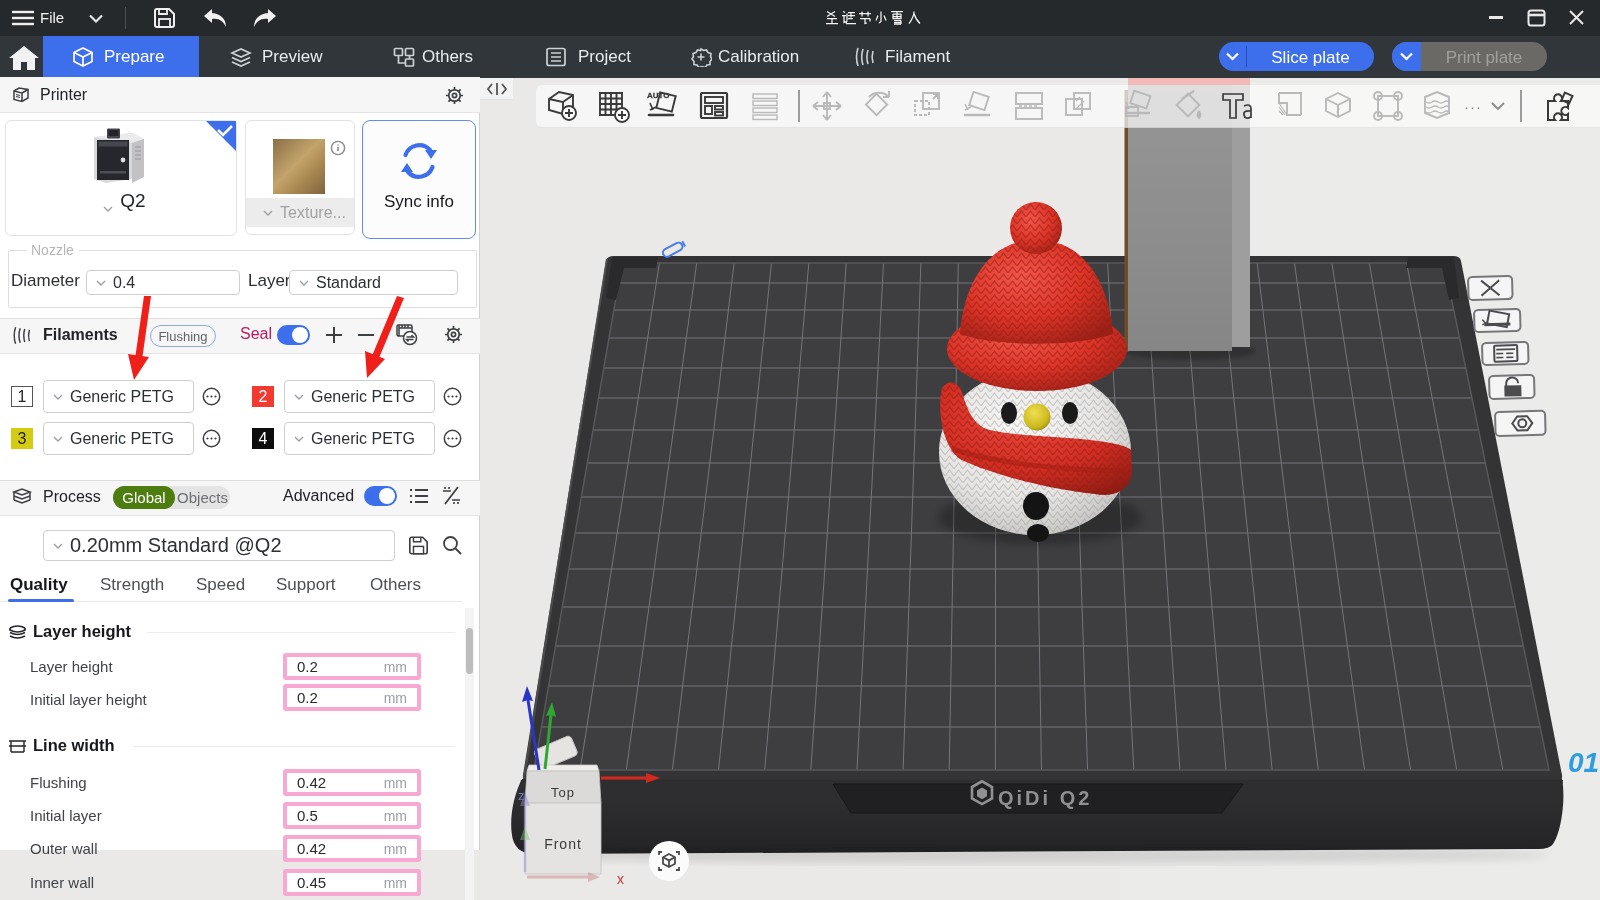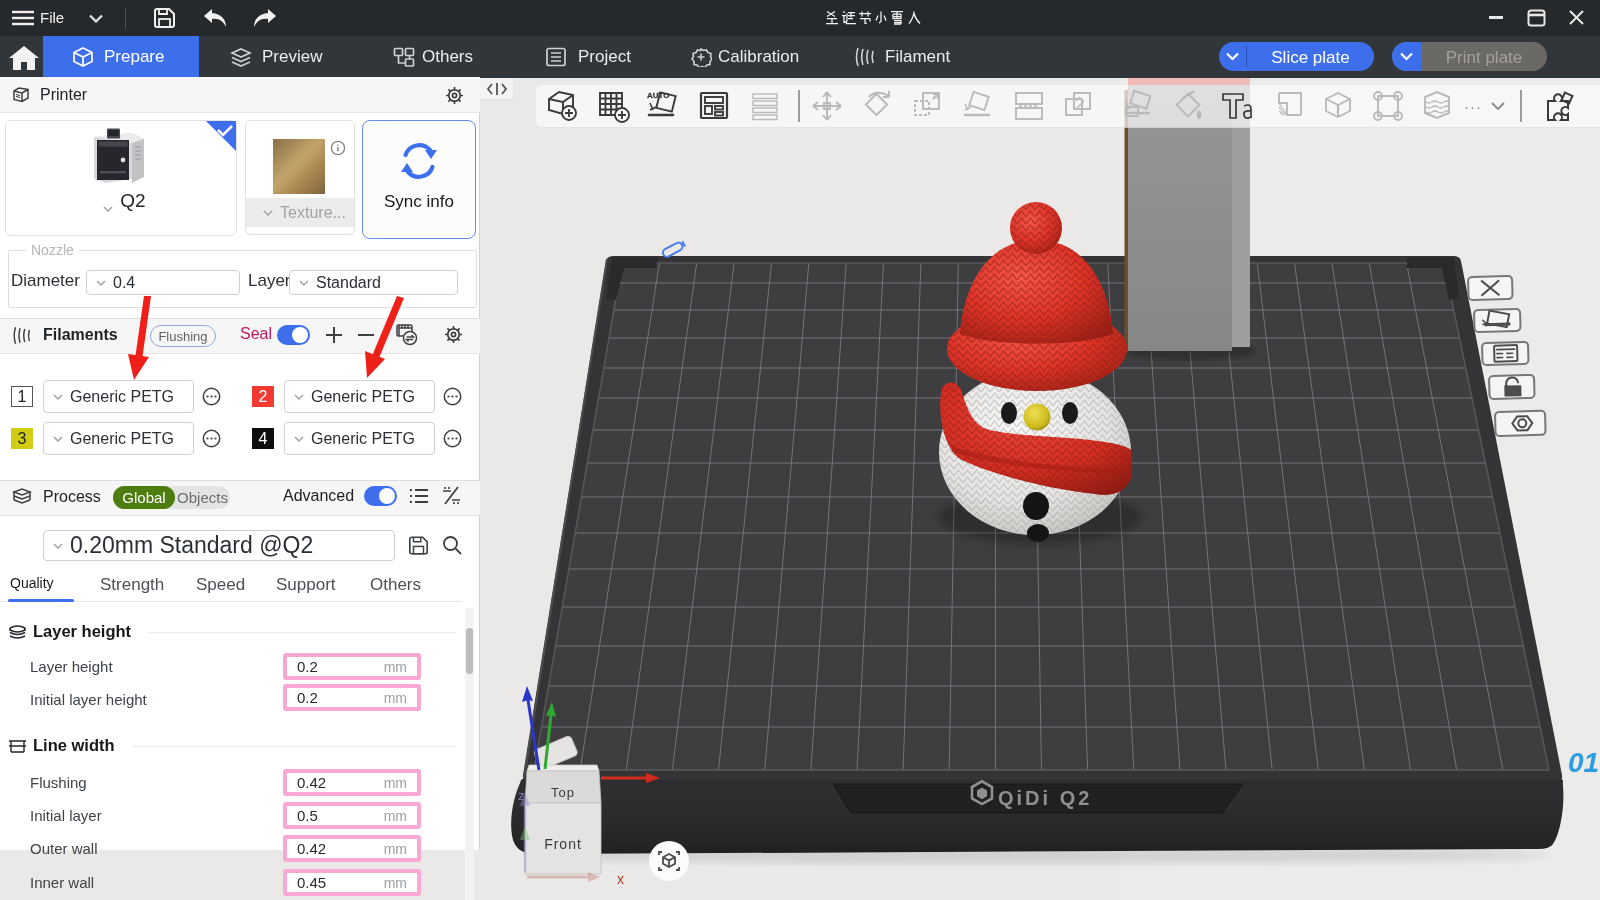--- a/index.html
+++ b/index.html
@@ -667,40 +667,40 @@
         <path d="M1,3 h2 M1,9 h2 M1,15 h2" stroke-width="2.2"></path>
       </g>
     </svg>
 <svg class="abs" style="left:441px;top:407px" width="21" height="21" viewBox="0 0 21 21">
       <g stroke="#3c4043" fill="none" stroke-width="1.8">
         <path d="M17,2 L4,19"></path>
         <path d="M2,6 h8 M4,2 v2 M8,2 v2" stroke-width="1.6"></path>
         <path d="M11,15 h8 M13,17 v2 M17,17 v2" stroke-width="1.6"></path>
       </g>
     </svg>
-<div class="ddbox" style="left:43px;top:452px;width:352px;height:31px;font-size:23px">
+<div class="ddbox" style="left:43px;top:452px;width:352px;height:31px;font-size:20px">
       <svg class="chev" viewBox="0 0 10 6">
         <path d="M1,1 L5,5 L9,1" stroke="#9aa0a6" fill="none" stroke-width="1.4"></path>
       </svg>
       <span>0.20mm Standard @Q2</span>
     </div>
 <svg class="abs" style="left:408px;top:457px" width="21" height="21" viewBox="0 0 23 22">
       <g stroke="#3c4043" fill="none" stroke-width="1.8">
         <path d="M2,4 a2,2 0 0 1 2,-2 h12 l5,5 v11 a2,2 0 0 1 -2,2 h-15 a2,2 0 0 1 -2,-2 Z"></path>
         <path d="M6,2 v5 h8 v-5" stroke-width="1.6"></path>
         <rect x="6" y="12" width="11" height="8" stroke-width="1.6"></rect>
       </g>
     </svg>
 <svg class="abs" style="left:442px;top:457px" width="20" height="20" viewBox="0 0 20 20">
       <g stroke="#3c4043" fill="none" stroke-width="1.8">
         <circle cx="8.5" cy="8.5" r="6.5"></circle>
         <line x1="13.5" y1="13.5" x2="19" y2="19"></line>
       </g>
     </svg>
-<div class="abs" style="left:10px;top:497px;font-size:14px;font-weight:normal;color:#15191d">Quality</div>
+<div class="abs" style="left:10px;top:497px;font-size:17px;font-weight:bold;color:#15191d">Quality</div>
 <div class="abs" style="left:100px;top:497px;font-size:17px;color:#4b5157">Strength</div>
 <div class="abs" style="left:196px;top:497px;font-size:17px;color:#4b5157">Speed</div>
 <div class="abs" style="left:276px;top:497px;font-size:17px;color:#4b5157">Support</div>
 <div class="abs" style="left:370px;top:497px;font-size:17px;color:#4b5157">Others</div>
 <div class="abs" style="left:0px;top:523px;width:462px;height:1px;background:#e8e8e8"></div>
 <div class="abs" style="left:8px;top:521px;width:66px;height:3px;background:#3d6eec;border-radius:2px"></div>
 <svg class="abs" style="left:8px;top:546px" width="19" height="17" viewBox="0 0 19 17">
       <g stroke="#23272b" fill="none" stroke-width="1.7">
         <path d="M2,4 Q9.5,0 17,4 M2,4 v2 Q9.5,10 17,6 V4 M2,8.5 Q9.5,12.5 17,8.5 M2,12 Q9.5,16 17,12"></path>
       </g>

